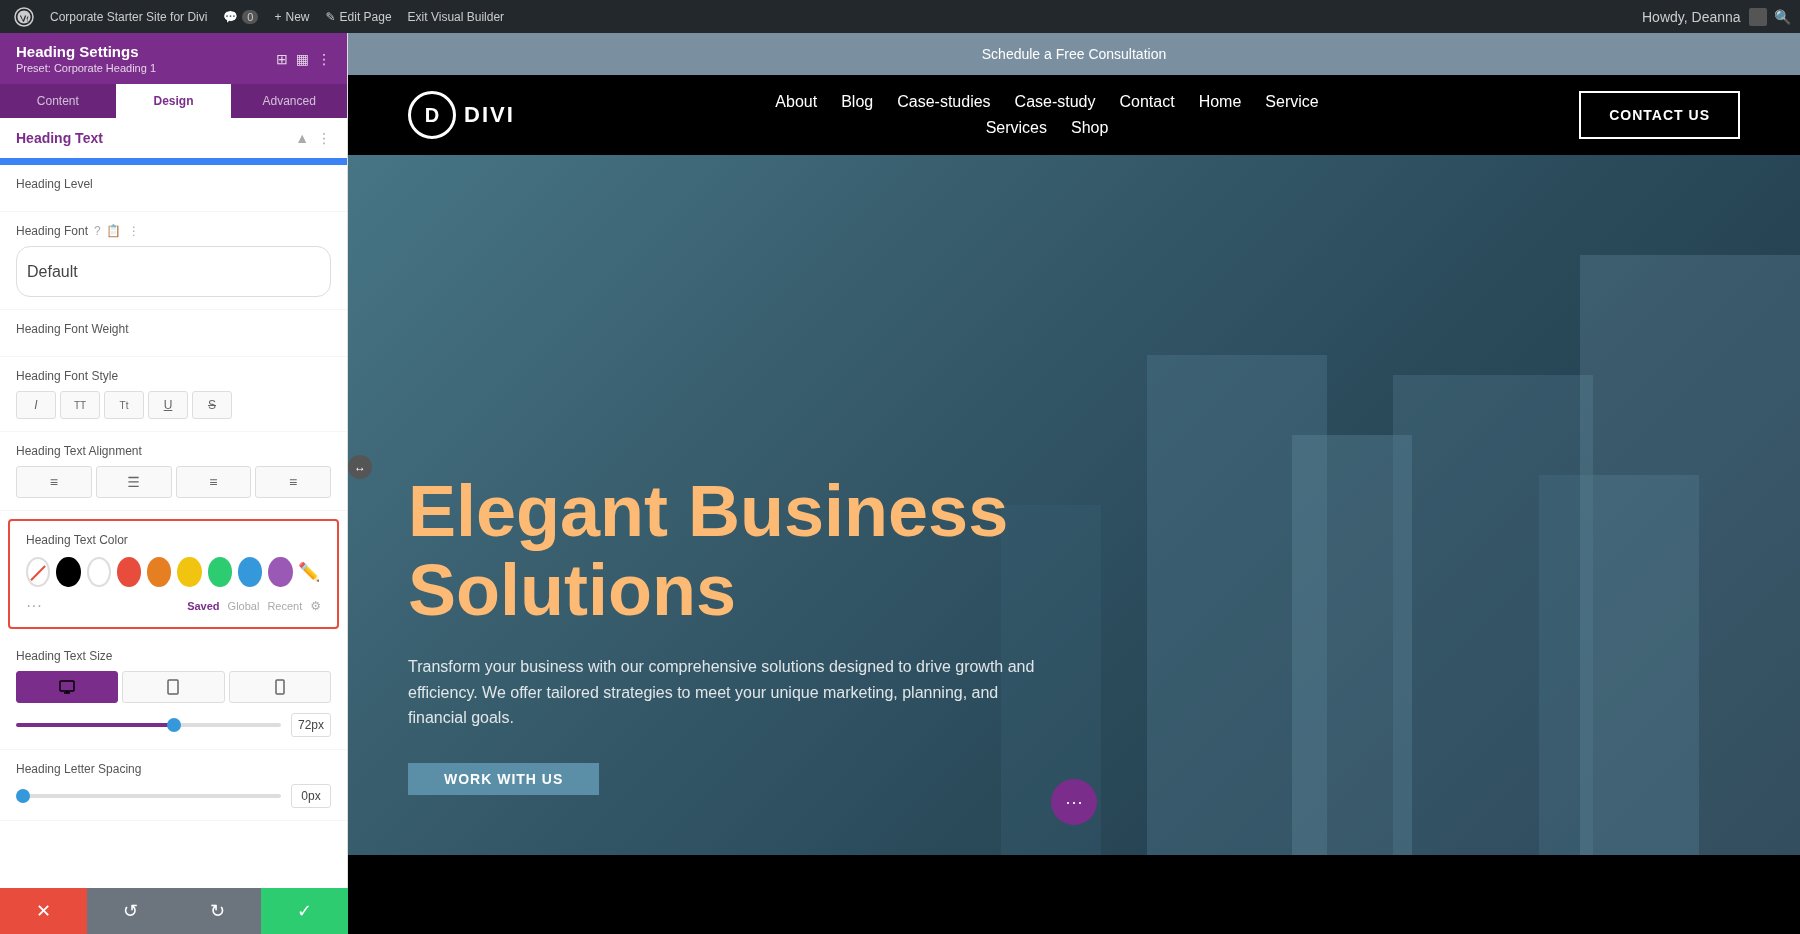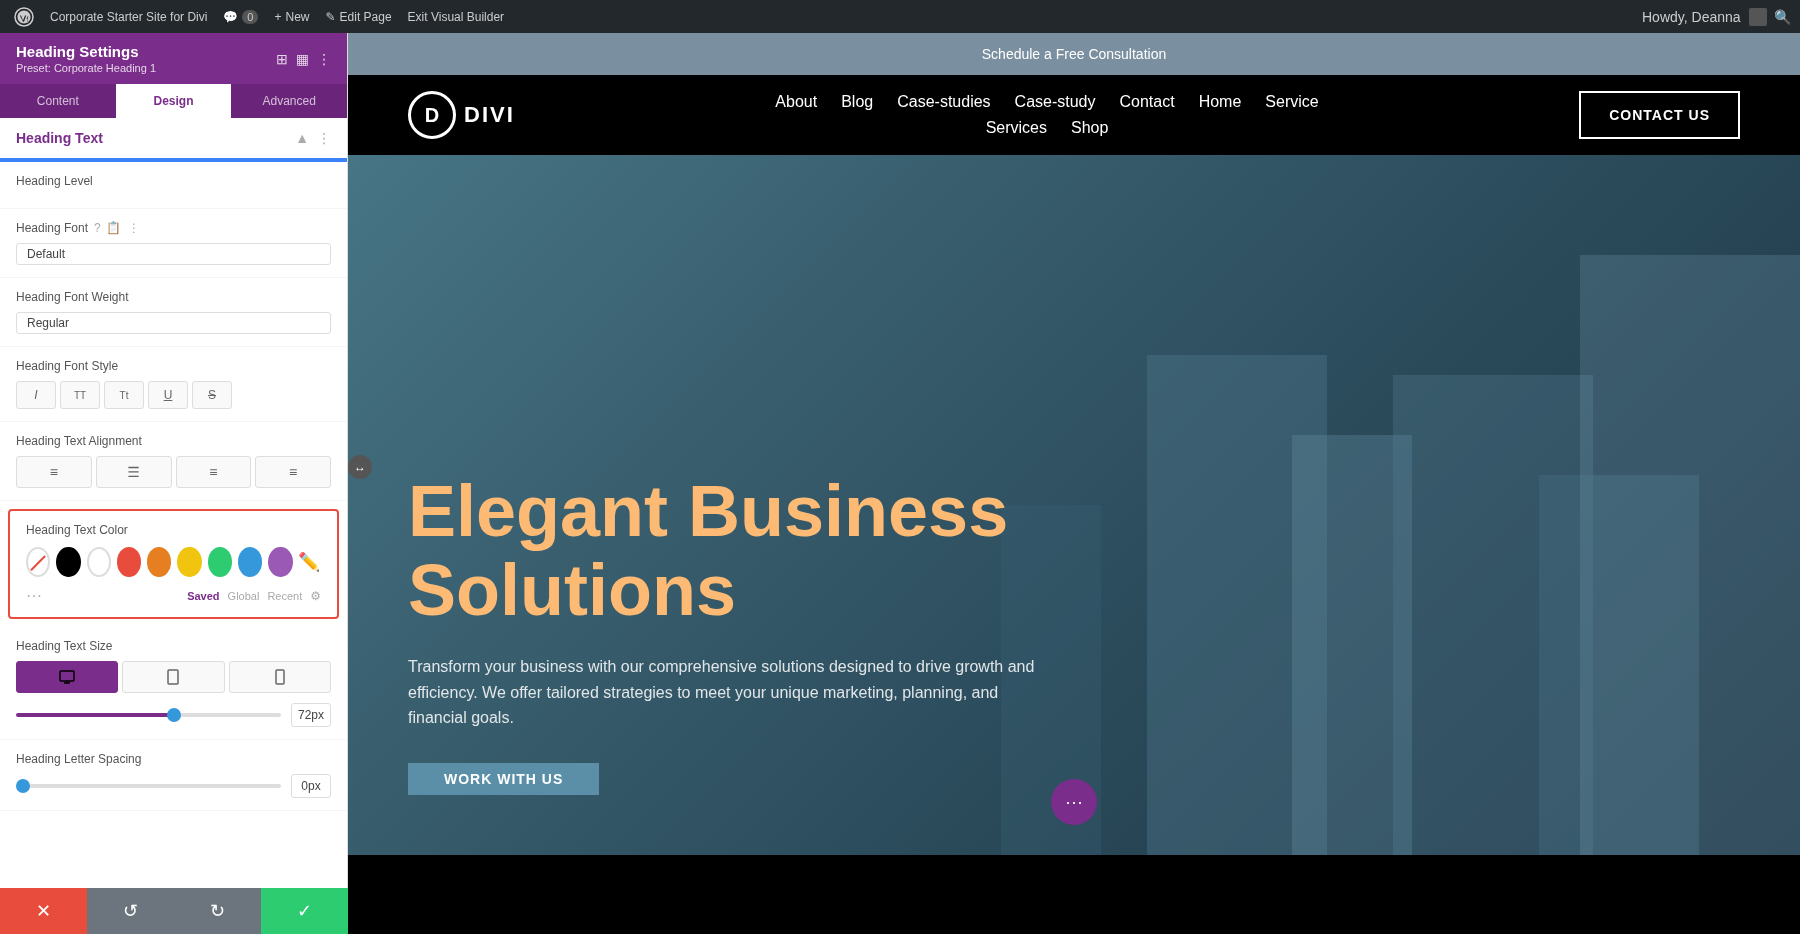--- a/index.html
+++ b/index.html
@@ -89,21 +89,21 @@
       overflow-y: auto;
       padding: 0 0 80px 0;
     }
 
     
     .section-header {
       display: flex;
       align-items: center;
       justify-content: space-between;
       padding: 12px 16px;
-      border-bottom: 4px solid #3b82f6;
+      border-bottom: 7px solid #3b82f6;
     }
     .section-title {
       font-size: 14px;
       font-weight: 600;
       color: #7b2d8b;
     }
     .section-icons { display: flex; gap: 8px; align-items: center; }
     .section-icon { color: #aaa; cursor: pointer; font-size: 14px; }
 
     
@@ -141,24 +141,24 @@
     }
     .h-btn.active {
       background: #7b2d8b;
       color: #fff;
       border-color: #7b2d8b;
     }
 
     
     .form-select {
       width: 100%;
-      padding: 3px 10px;
+      padding: 16px 10px;
       border: 1px solid #ddd;
-      border-radius: 3px;
-      font-size: 12px;
+      border-radius: 14px;
+      font-size: 16px;
       color: #444;
       background: #fff;
       appearance: none;
       cursor: pointer;
     }
 
     
     .style-buttons {
       display: flex;
       gap: 4px;
@@ -591,23 +591,20 @@
         </div>
         <select class="form-select">
           <option>Default</option>
         </select>
       </div>
 
       <div class="form-group">
         <div class="form-label">
           <span>Heading Font Weight</span>
         </div>
-        <select class="form-select">
-          <option>Regular</option>
-        </select>
       </div>
 
       <div class="form-group">
         <div class="form-label">
           <span>Heading Font Style</span>
         </div>
         <div class="style-buttons">
           <button class="style-btn">
               <em>I</em>
             </button>

